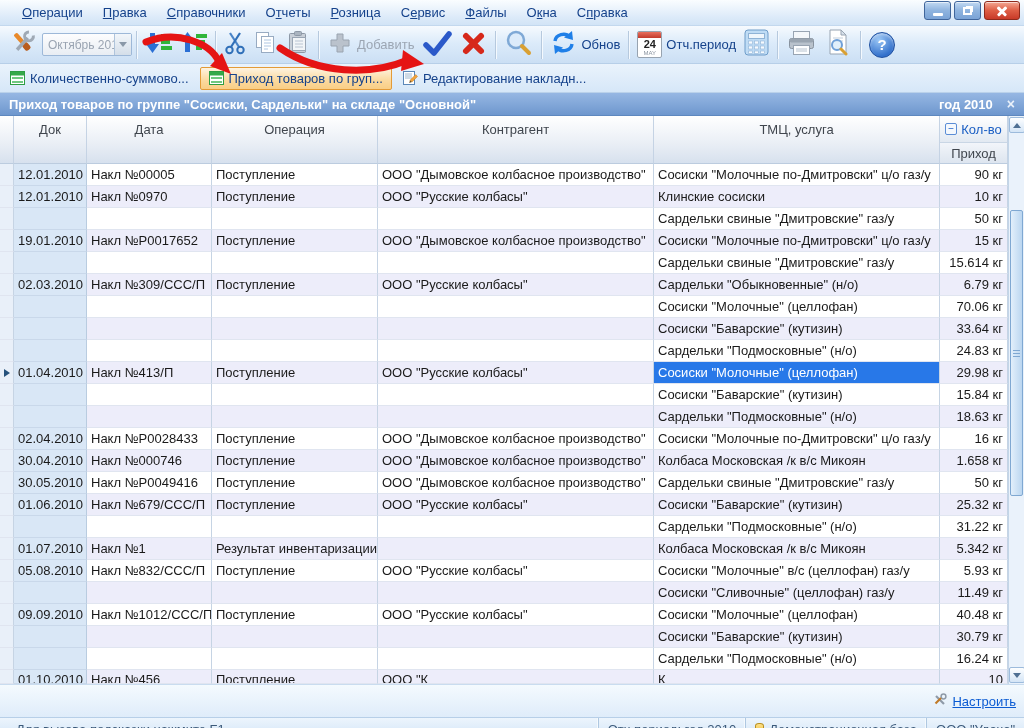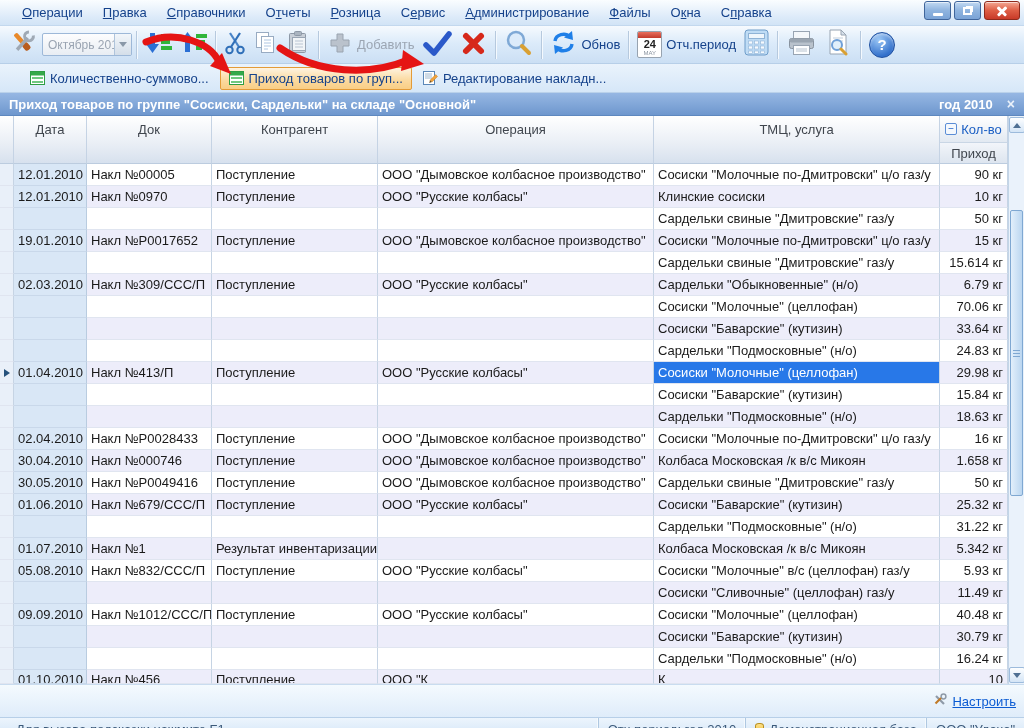--- a/index.html
+++ b/index.html
@@ -30,21 +30,21 @@
   .month-box .val { flex:1; font-size:12px; color:#9AA4B2; padding-left:5px; white-space:nowrap; overflow:hidden; }
   .month-btn { width:17px; height:21px; background:linear-gradient(#F2F6FA,#D4DEE9); border-left:1px solid #AFC4DB; display:flex; align-items:center; justify-content:center; }
   .chevron { width:0; height:0; border-left:4px solid transparent; border-right:4px solid transparent; border-top:5px solid #8A98A8; }
   .cal { width:25px; height:27px; background:#fff; border:1px solid #97A3B0; border-radius:2px; overflow:hidden; text-align:center; }
   .cal-top { height:6px; background:linear-gradient(#E8705E,#C23A2C); }
   .cal-day { font-size:11px; font-weight:bold; color:#222; line-height:12px; }
   .cal-mon { font-size:6px; color:#8A94A0; line-height:6px; }
   .help-btn { width:26px; height:26px; border-radius:50%; background:radial-gradient(circle at 9px 7px,#9CC8F6,#2E6CC9 75%); border:1px solid #1D4FA0; color:#fff; font-weight:bold; font-size:15px; display:flex; align-items:center; justify-content:center; box-shadow:inset 0 2px 3px rgba(255,255,255,.5); }
 
   
-  .tabbar { height:29px; background:linear-gradient(#EAF3FC,#D6E7F8); border-bottom:1px solid #BAD1EA; display:flex; align-items:center; padding:0 21px; gap:2px; }
+  .tabbar { height:29px; background:linear-gradient(#EAF3FC,#D6E7F8); border-bottom:1px solid #BAD1EA; display:flex; align-items:center; padding:0 1px; gap:2px; }
   .tab { height:23px; display:flex; align-items:center; gap:5px; padding:0 8px; font-size:13px; color:#15428B; border:1px solid transparent; border-radius:2px; white-space:nowrap; }
   .tab.active { background:linear-gradient(#FEF3E0,#FBD99E 60%,#F9CE85); border-color:#E39B37; }
   .tab-icon { display:flex; }
 
   
   .annot { position:absolute; left:0; top:26px; width:1024px; height:68px; pointer-events:none; z-index:50; }
 
   
   .titlebar { height:23px; background:linear-gradient(#96B7E3,#6E97CE); border-bottom:1px solid #5E88BF; color:#fff; font-weight:bold; font-size:13px; display:flex; align-items:center; padding:0 9px; }
   .titlebar .t-left { flex:1; white-space:nowrap; overflow:hidden; }
@@ -96,21 +96,20 @@
 <body>
 
 <div class="menubar">
   <div class="menu-items">
       <div class="menu-item"><u>О</u>перации</div>
       <div class="menu-item"><u>П</u>равка</div>
       <div class="menu-item"><u>С</u>правочники</div>
       <div class="menu-item">О<u>т</u>четы</div>
       <div class="menu-item"><u>Р</u>озница</div>
       <div class="menu-item">С<u>е</u>рвис</div>
-      <div class="menu-item"><u>А</u>дминистрирование</div>
       <div class="menu-item"><u>Ф</u>айлы</div>
       <div class="menu-item">О<u>к</u>на</div>
       <div class="menu-item">С<u>п</u>равка</div>
     </div>
   <div class="win-controls">
     <div class="win-btn blue">
         <span class="g-min"></span>
       </div>
     <div class="win-btn blue">
         <span class="g-rest"></span>
@@ -331,24 +330,24 @@
 
 <div class="titlebar">
   <span class="t-left">Приход товаров по группе "Сосиски, Сардельки" на складе "Основной"</span>
   <span class="t-period">год 2010</span>
   <span class="t-close">×</span>
 </div>
 
 <div class="tablewrap">
   <div class="thead">
     <div class="th"></div>
+    <div class="th">Док</div>
     <div class="th">Дата</div>
-    <div class="th">Док</div>
+    <div class="th">Операция</div>
     <div class="th">Контрагент</div>
-    <div class="th">Операция</div>
     <div class="th">ТМЦ, услуга</div>
     <div class="th-qty">
       <span class="collapse-box">
           <span>−</span>
         </span>
       <span>Кол-во</span>
     </div>
     <div class="th-sub" style="grid-column:7; grid-row:2">Приход</div>
   </div>
   <div class="rows">

